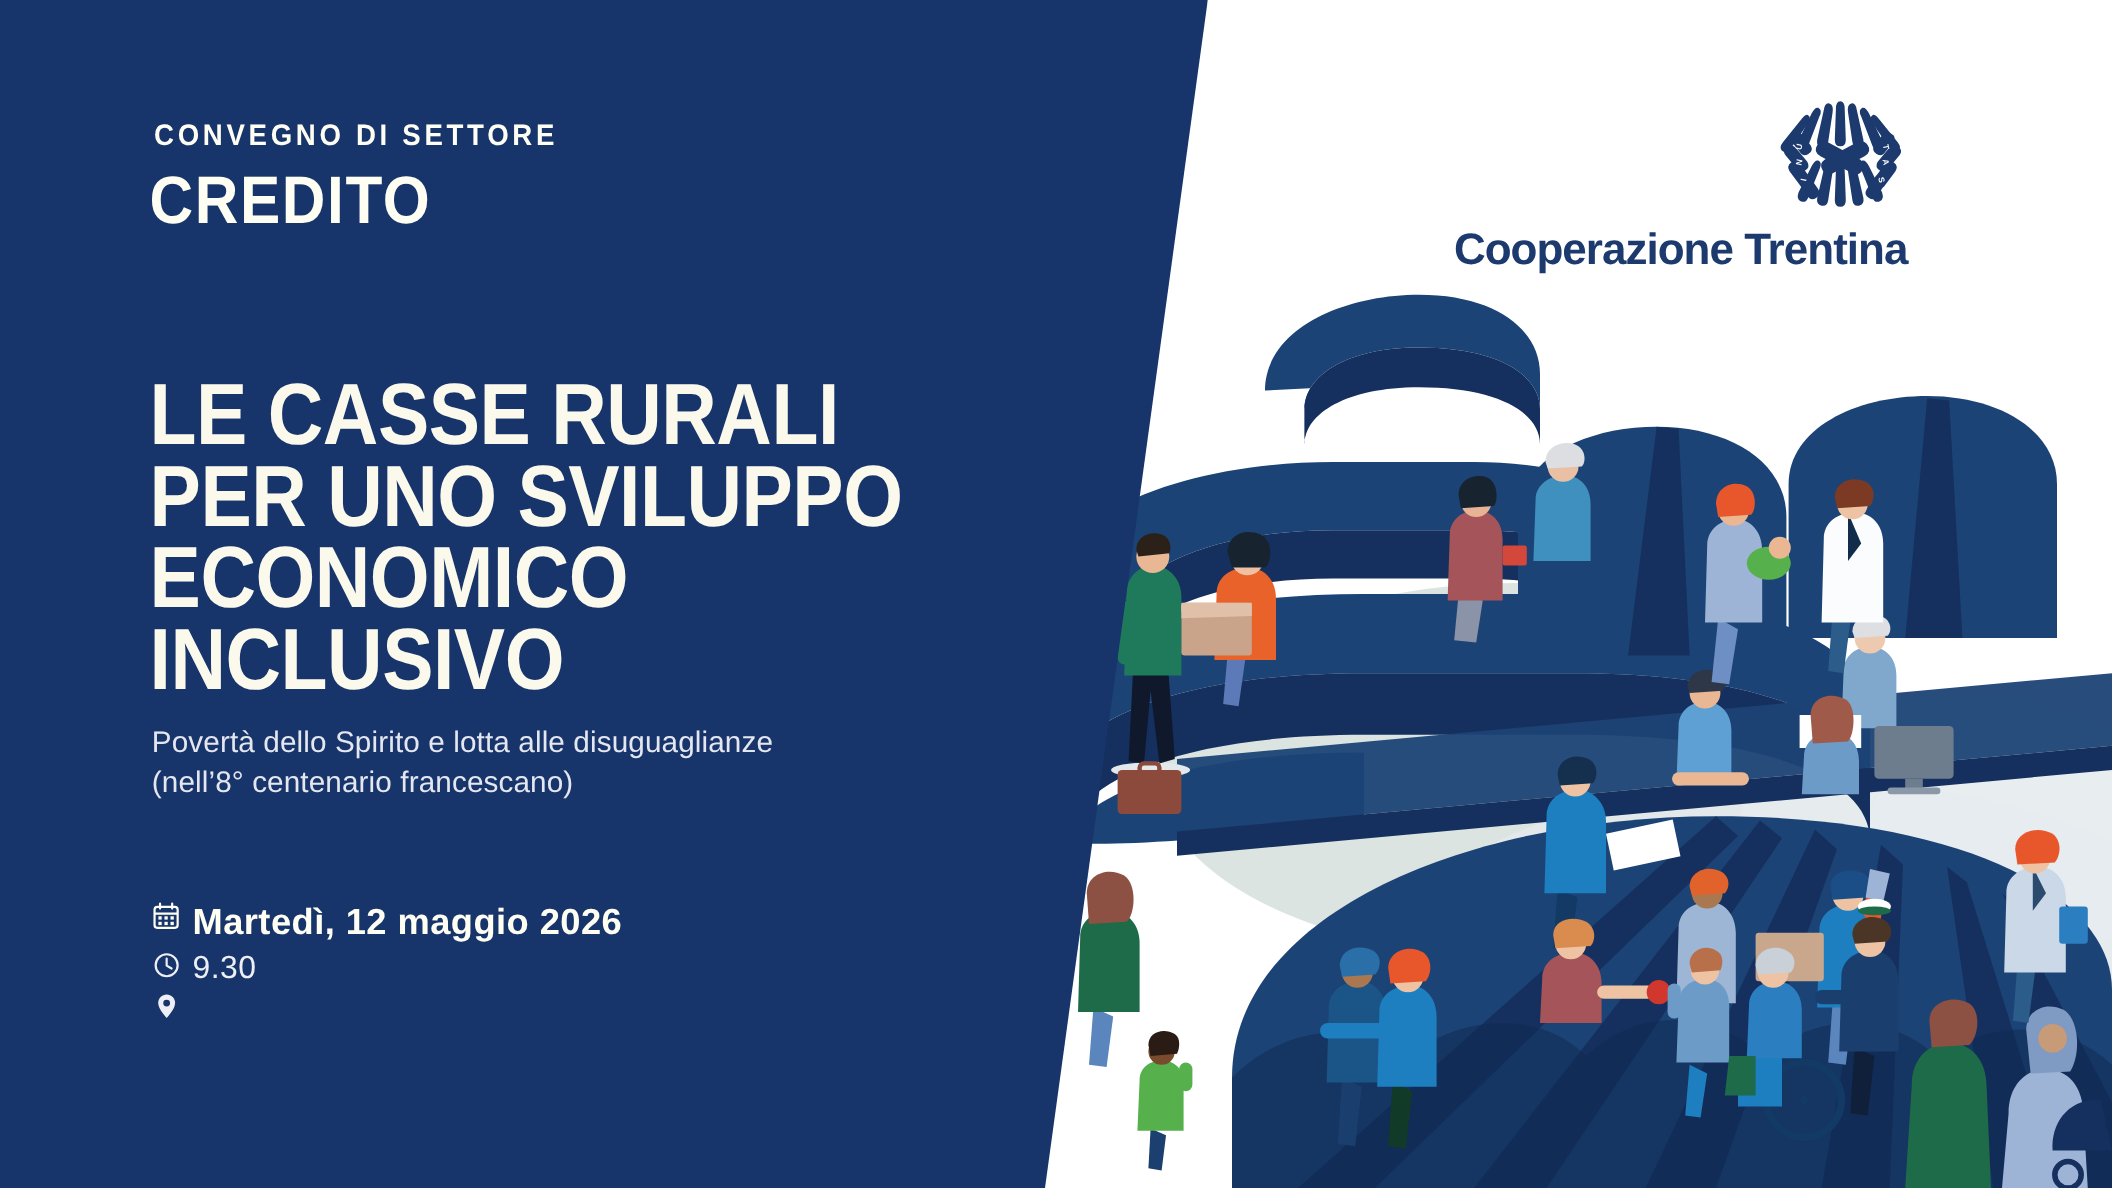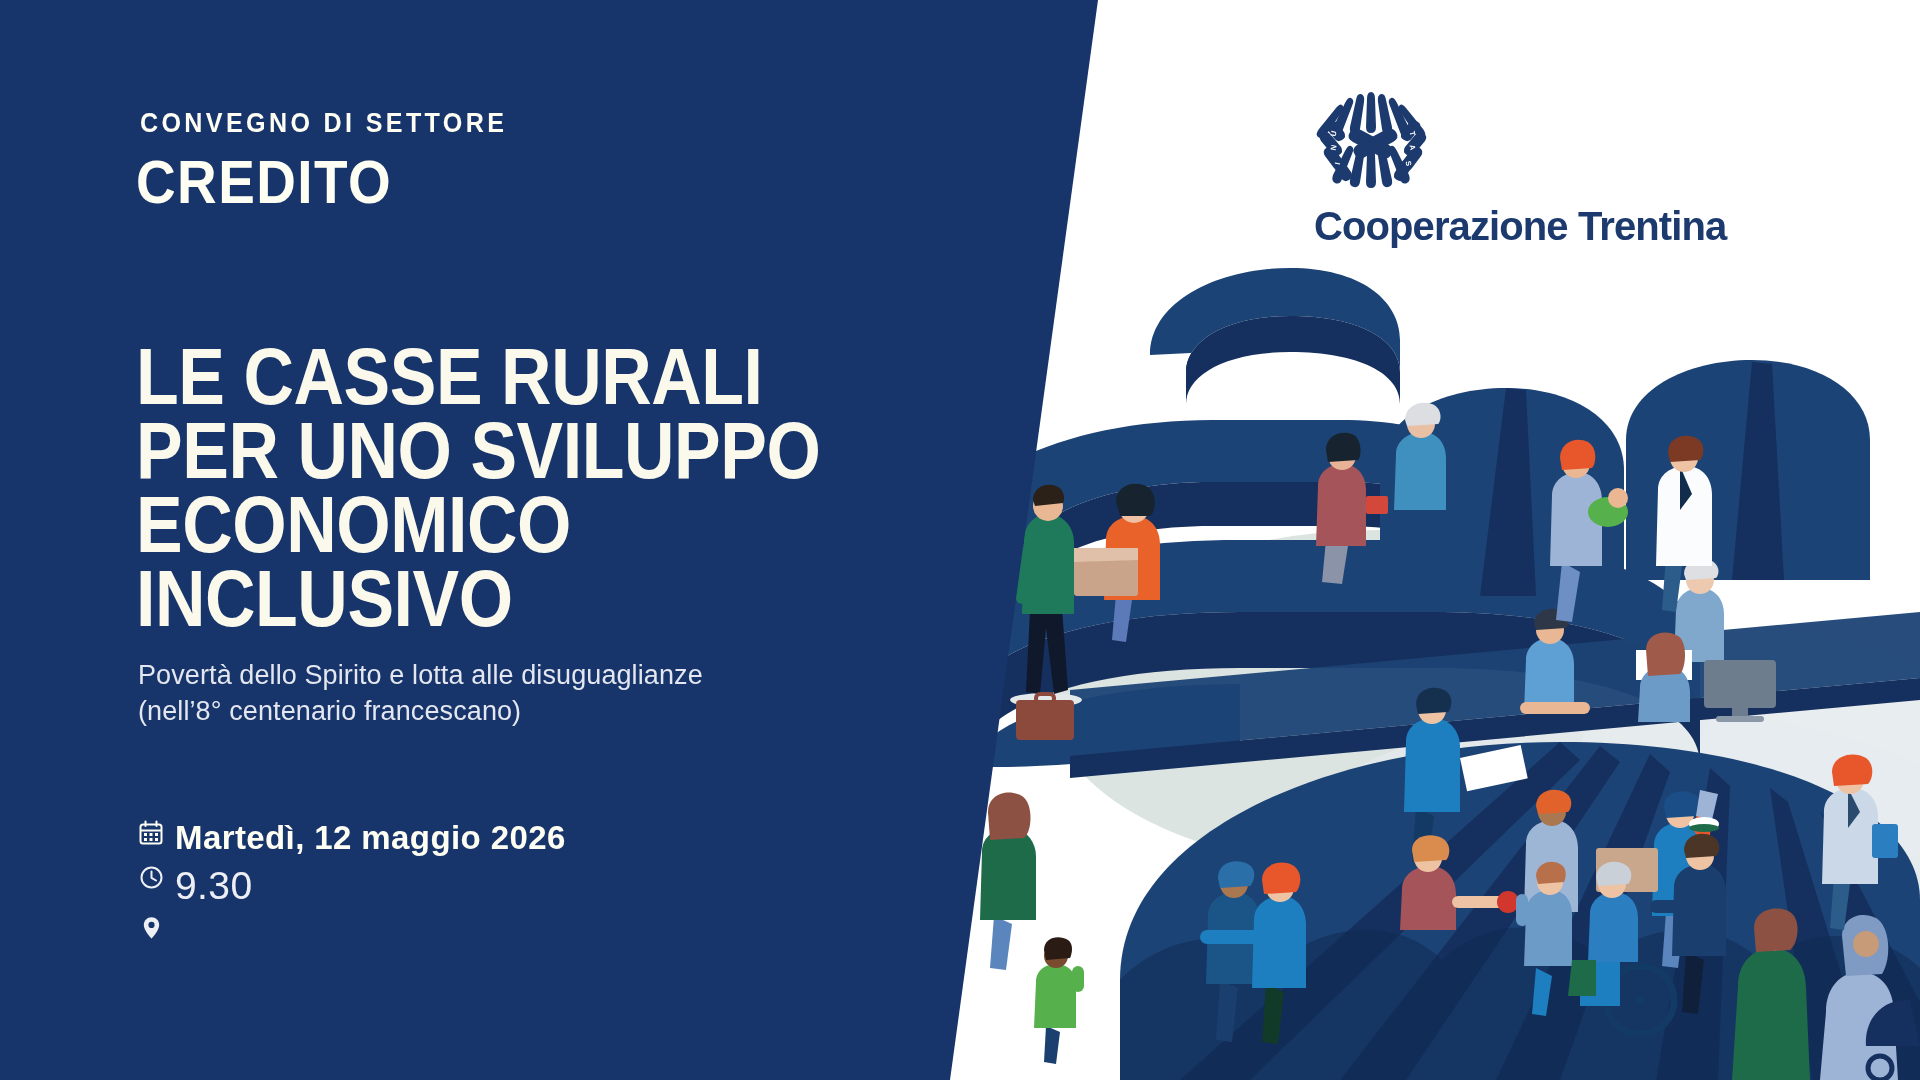--- a/index.html
+++ b/index.html
@@ -58,27 +58,27 @@
 
   
   .details{position:absolute;left:104px;top:818px;}
   .detail-row{display:flex;align-items:flex-start;margin-bottom:6px;}
   .detail-row .ico{
     width:30px;height:30px;margin-right:9px;flex:0 0 30px;
     display:flex;align-items:center;justify-content:center;
   }
   .detail-row .ico svg{display:block;}
   .detail-date{color:#FFFEF2;font-size:33px;font-weight:700;letter-spacing:0.4px;line-height:1.22;}
-  .detail-time{color:#EDEFF4;font-size:39px;font-weight:400;letter-spacing:0.4px;line-height:1.25;}
+  .detail-time{color:#EDEFF4;font-size:29px;font-weight:400;letter-spacing:0.4px;line-height:1.25;}
   .detail-place{color:#EDEFF4;font-size:29px;font-weight:400;letter-spacing:0.2px;line-height:1.25;}
   .detail-row.r-time{margin-top:-2px;margin-bottom:2px;}
   .detail-row.r-place{margin-top:-1px;}
 
   
-  .logo-block{position:absolute;right:186px;top:82px;z-index:12;text-align:left;width:420px;}
+  .logo-block{position:absolute;right:186px;top:82px;z-index:12;text-align:right;width:420px;}
   .logo-mark{display:block;margin:0 auto 8px auto;}
   .logo-word{
     color:#1C3A6E;font-size:40px;font-weight:700;letter-spacing:-0.9px;
     white-space:nowrap;line-height:1;
   }
 
   
   .illu{position:absolute;right:0;top:0;width:1100px;height:1080px;z-index:2;}
   .illu svg{position:absolute;right:0;top:0;}
 </style>

